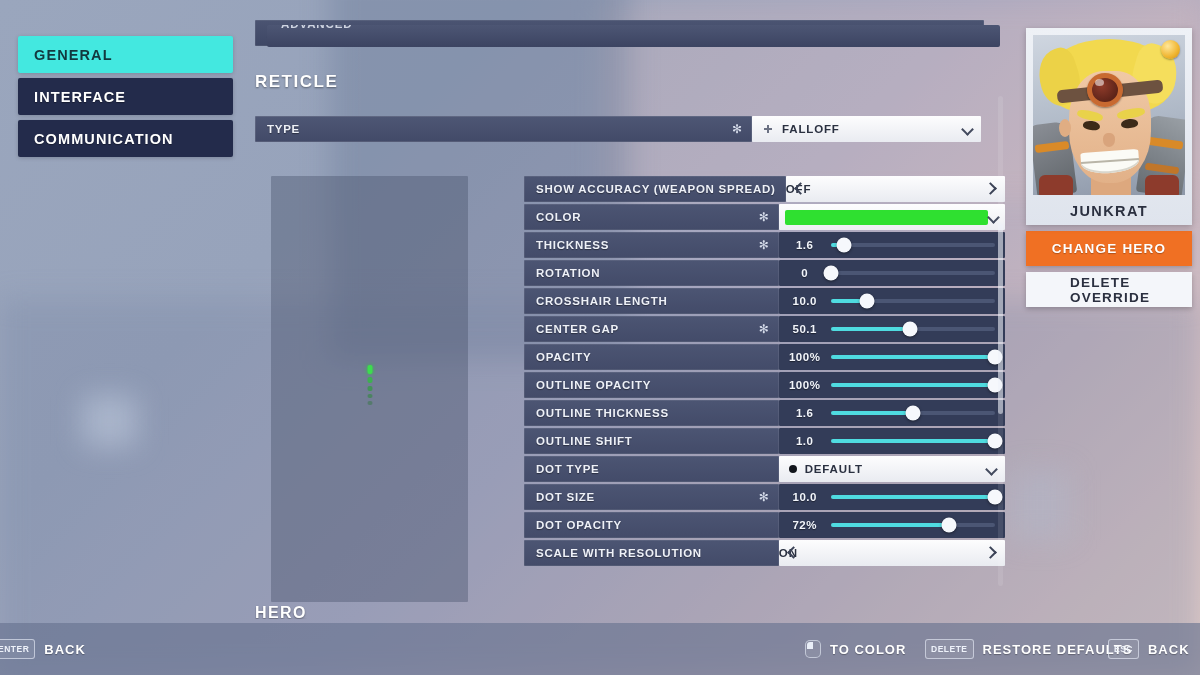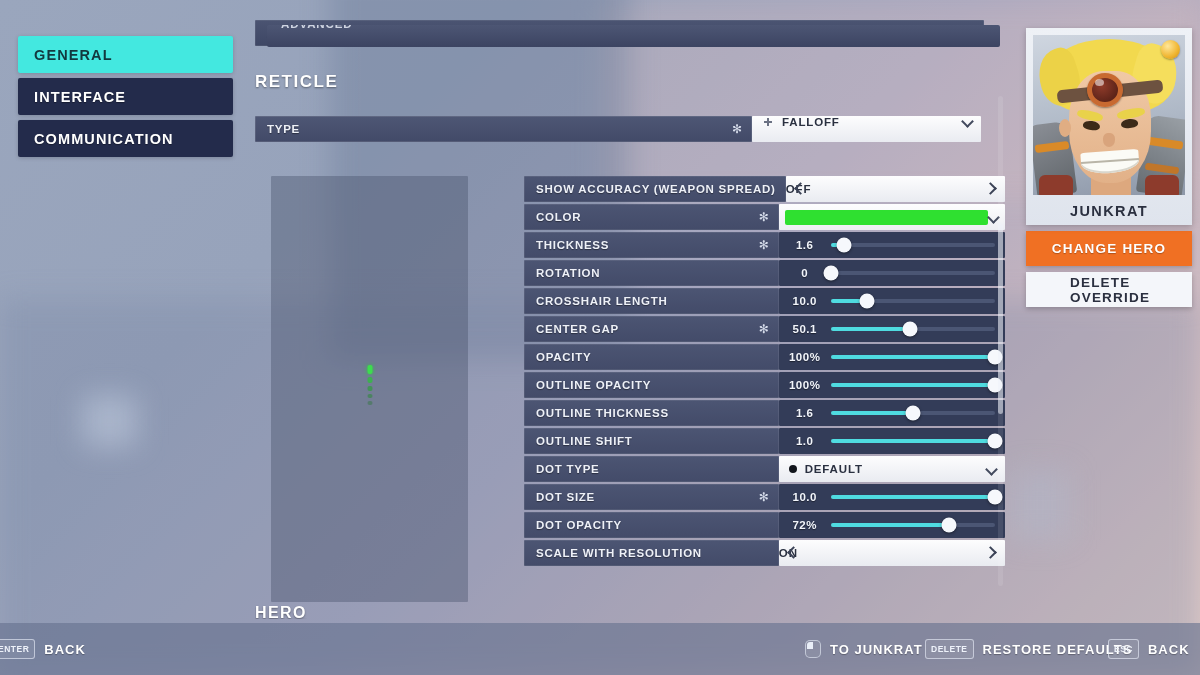--- a/index.html
+++ b/index.html
@@ -83,21 +83,21 @@
   
   #row-type { left: 0px; top: 96px; width: 745px; }
   #row-type .label-box {
     width: 497px;
     background: linear-gradient(180deg, #4e5775 0%, #424a68 100%);
     box-shadow: inset 0 0 0 1px rgba(255,255,255,0.10);
   }
   .value-dropdown {
     width: 229px; height: 26px;
     background: linear-gradient(180deg,#fdfdfe 0%, #e9ebf1 100%);
-    display: flex; padding: 0 8px 0 10px;
+    display: flex; align-items: center; padding: 0 8px 0 10px;
     border-radius: 1px;
   }
   .value-dropdown .vtxt {
     font-size: 11.5px; font-weight: bold; letter-spacing: 0.85px; color: #2a3040;
   }
   .chev {
     margin-left: auto; width: 11px; height: 11px; position: relative;
   }
   .chev::before {
     content: ""; position: absolute; left: 1px; top: 1px;
@@ -649,21 +649,21 @@
   </div>
 </div>
 
 <div id="bottom-bar">
   <div class="hint" id="hint-chat">
     <span class="keycap">ENTER</span>
     <span class="htxt">BACK</span>
   </div>
   <div class="hint" id="hint-unbind">
     <span class="mouse-icon"></span>
-    <span class="htxt">TO JUNKRAT</span>
+    <span class="htxt">TO COLOR</span>
   </div>
   <div class="hint" id="hint-restore">
     <span class="keycap">DELETE</span>
     <span class="htxt">RESTORE DEFAULTS</span>
   </div>
   <div class="hint" id="hint-back">
     <span class="keycap">ESC</span>
     <span class="htxt">BACK</span>
   </div>
 </div>

